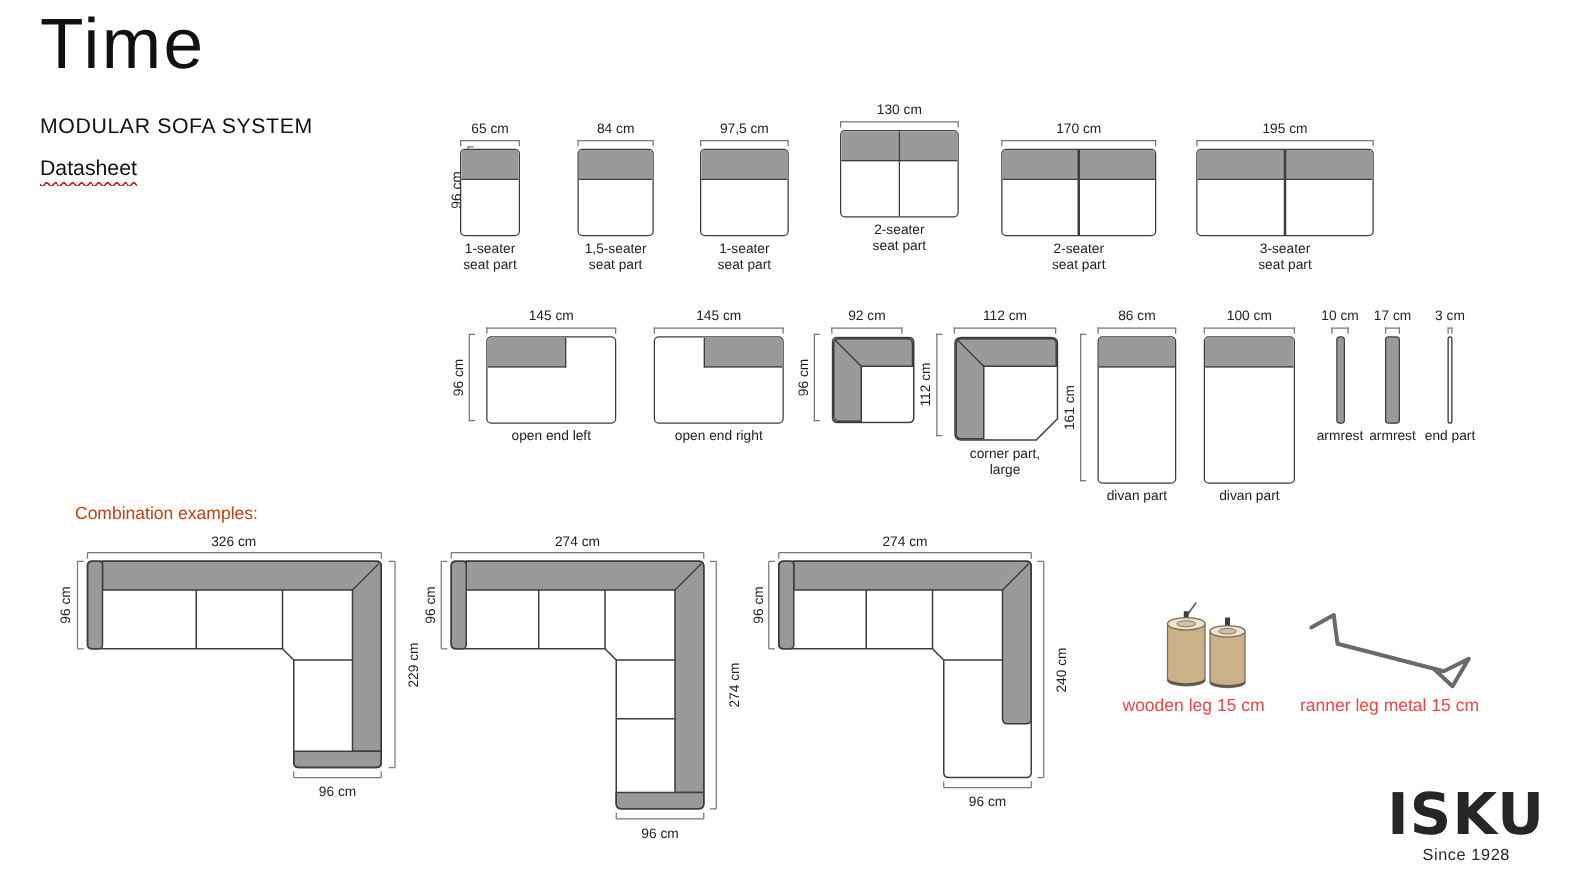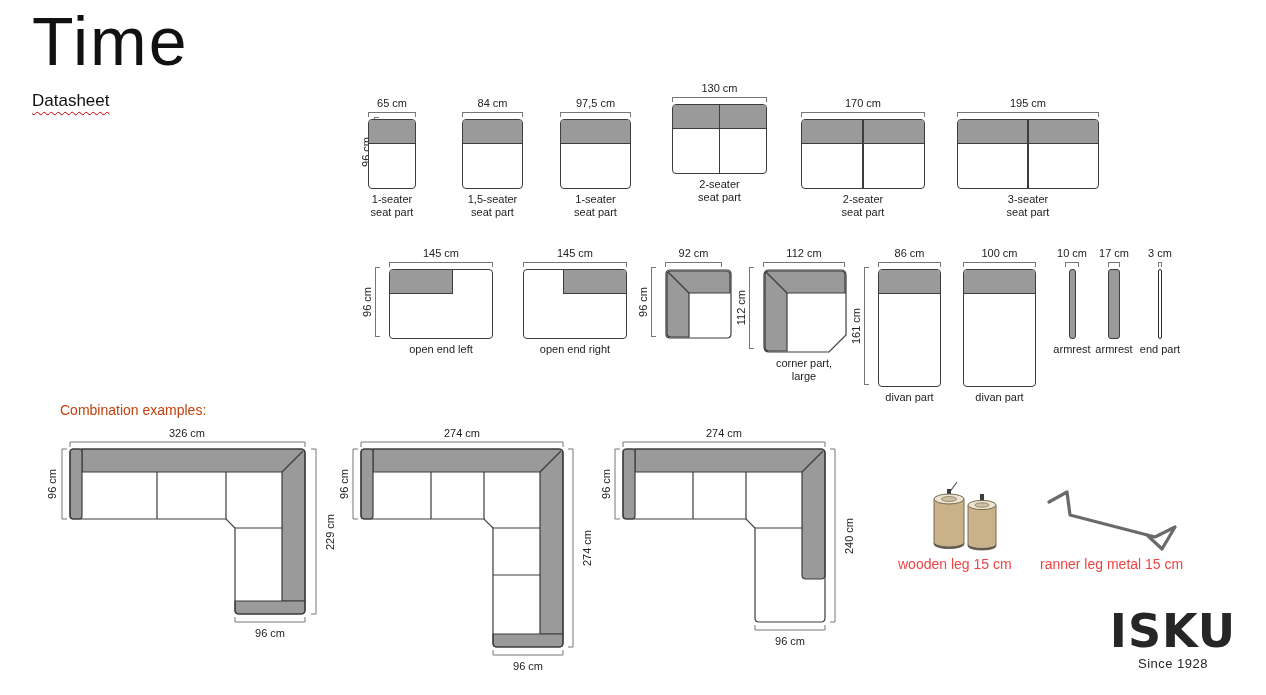--- a/index.html
+++ b/index.html
@@ -1,21 +1,21 @@
 <!DOCTYPE html>
 <html><head>
 <meta charset="utf-8">
 <style>
   html,body{margin:0;padding:0;background:#fff;}
   #page{position:relative;width:1266px;height:695px;background:#fff;overflow:hidden;
         font-family:"Liberation Sans",sans-serif;color:#1c1c1c;}
 
   
   .header{position:absolute;left:32px;top:6px;}
-  .title{font-size:68px;font-weight:300;letter-spacing:2px;color:#111;line-height:1.05;}
+  .title{font-size:57px;font-weight:300;letter-spacing:2px;color:#111;line-height:1.05;}
   .subtitle{font-size:17px;font-weight:400;color:#111;margin-top:25px;letter-spacing:0.5px;}
   .doclabel{font-size:17px;color:#111;margin-top:14px;width:max-content;
             text-decoration:underline wavy #c00000 1px;text-underline-offset:5px;}
 
   
   .module{position:absolute;}
   .dim-label{font-size:11px;line-height:13px;text-align:center;white-space:nowrap;
              margin:0 -48px 2px;color:#222;}
   .dim-bracket{height:5px;border-top:1px solid #777;border-left:1px solid #777;
                border-right:1px solid #777;box-sizing:border-box;}
@@ -46,32 +46,33 @@
   .combo-heading{position:absolute;left:60px;top:402px;font-size:14px;color:#c2410c;}
 
   
   .line{stroke:#3d3d3d;stroke-width:1.2;fill:none;}
   .grayfill{fill:#9a9a9a;stroke:#3d3d3d;stroke-width:1.2;}
   .dim{stroke:#777;stroke-width:1;fill:none;}
   svg text{font-size:11px;fill:#222;font-family:"Liberation Sans",sans-serif;}
 
   .leg-label{position:absolute;font-size:14px;color:#ef4444;text-align:left;white-space:nowrap;}
 
-  .logo{position:absolute;left:1098px;top:608px;width:150px;text-align:center;}
+  .logo{position:absolute;left:1098px;top:628px;width:150px;text-align:center;}
   .logo-brand{font-size:46px;font-weight:800;letter-spacing:1px;color:#262626;line-height:1;
               font-family:"DejaVu Sans",sans-serif;}
   .logo-tagline{font-size:13px;color:#262626;margin-top:2px;letter-spacing:0.5px;}
 </style>
 </head>
 <body>
 
 <div id="page">
 
   <div class="header">
     <div class="title">Time</div>
+    <div class="subtitle">MODULAR SOFA SYSTEM</div>
     <div class="doclabel">Datasheet</div>
   </div>
 
   <div class="vdim" style="left:362px;top:117px;height:70px;">
     <span class="vdim-label">96 cm</span>
       <span class="vdim-line"></span>
   </div>
 
   <div class="module" style="left:368px;top:97px;width:48px;">
     <div class="dim-label">65 cm</div>

